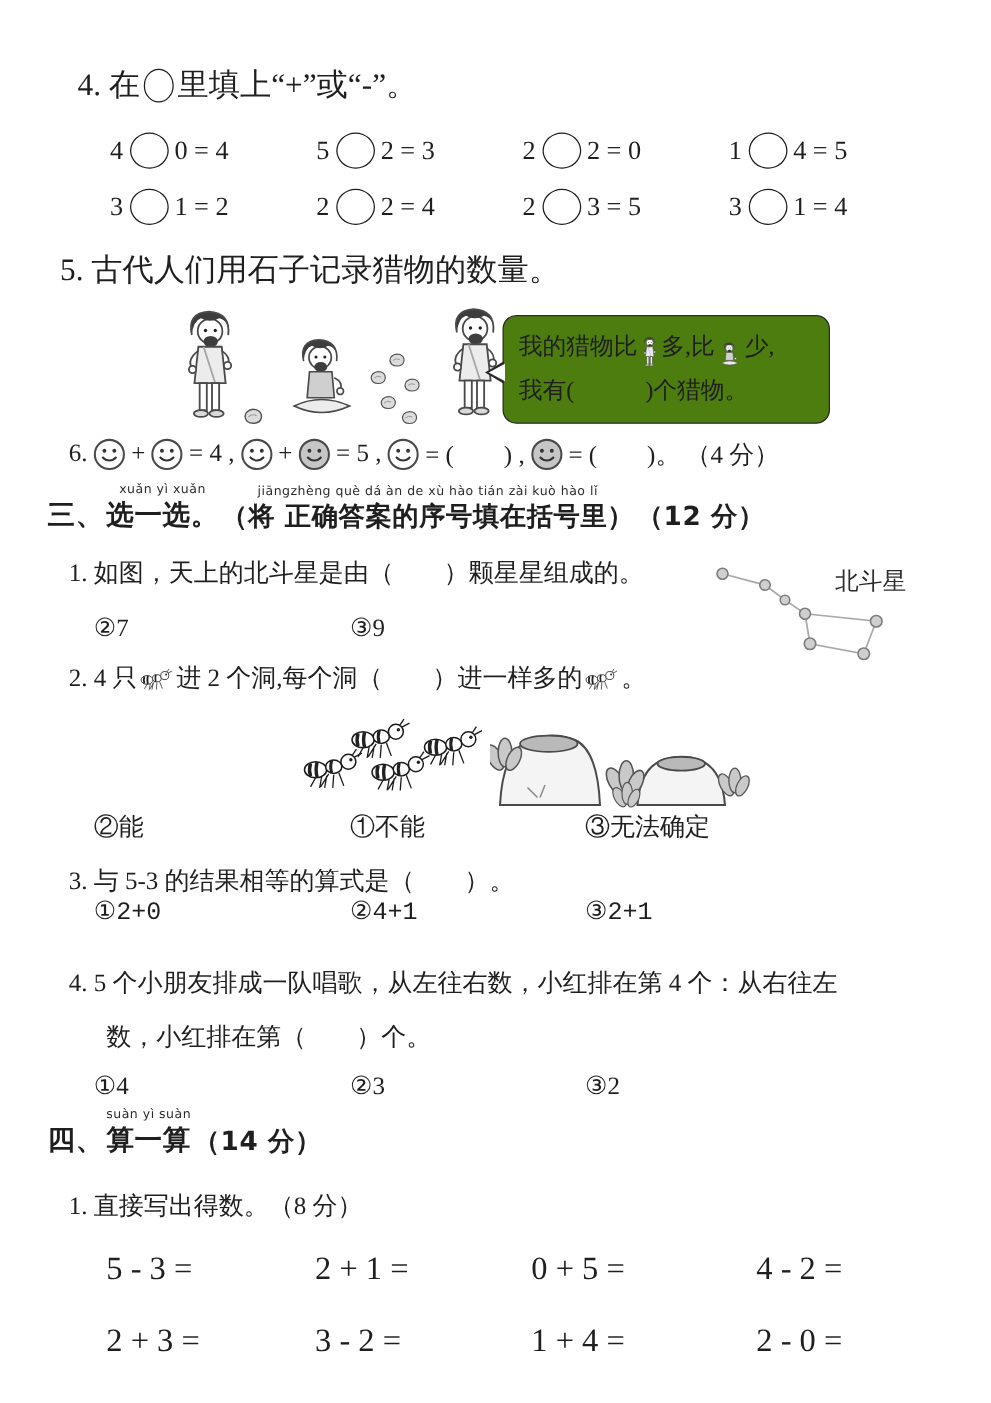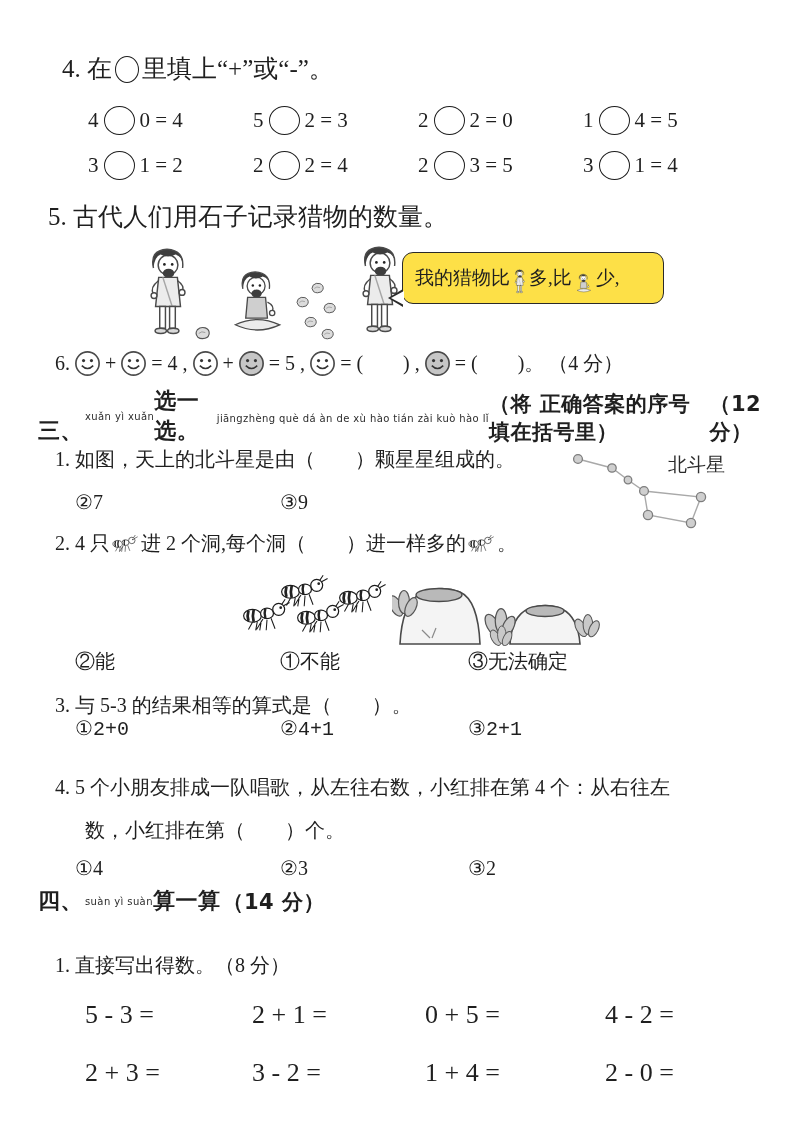--- a/index.html
+++ b/index.html
@@ -13,21 +13,21 @@
   .t20 { font-size:20px; line-height:1.35; }
   .t21 { font-size:25px; line-height:1.35; }
   .heading {
     font-family:"DejaVu Sans","Liberation Sans",sans-serif;
     font-weight:bold; font-size:21px; letter-spacing:0.5px;
   }
   .pinyin {
     font-family:"DejaVu Sans","Liberation Sans",sans-serif;
     font-size:10px; color:#2c2c2c; letter-spacing:0.4px; white-space:nowrap;
   }
-  .ruby { display:inline-flex; align-items:center; }
+  .ruby { display:inline-flex; flex-direction:column; align-items:center; }
   .head-row { display:flex; align-items:flex-end; gap:2px; }
 
   
   .fill-circle {
     display:inline-block; width:31px; height:29px;
     border:1.7px solid #1d1d1d; border-radius:50%;
     background:#fff; margin:0 5px; vertical-align:-7px;
   }
   .fill-circle.small { width:24px; height:27px; vertical-align:-6px; margin:0 3px; }
 
@@ -47,21 +47,21 @@
   .q6-row { display:flex; align-items:center; gap:4px; font-size:20px; }
   .smiley { width:27px; height:27px; }
   .face-white { color:#ffffff; }
   .face-gray  { color:#c6c6c6; }
 
   
   .bubble {
     position:absolute; left:402px; top:14px; width:262px;
     border:1.7px solid #2a2a2a; border-radius:11px;
     padding:7px 10px 8px 12px; font-size:19px; line-height:1.85;
-    background:#fde047;
+    background:#4d7c0f;
   }
   .bubble:before {
     content:""; position:absolute; left:-15px; top:36px;
     border-top:9px solid transparent; border-bottom:9px solid transparent;
     border-right:15px solid #2a2a2a;
   }
   .bubble:after {
     content:""; position:absolute; left:-12px; top:38px;
     border-top:7px solid transparent; border-bottom:7px solid transparent;
     border-right:13px solid #ffffff;
@@ -240,20 +240,21 @@
       <span>我的猎物比</span>
       <svg class="mini-person" viewBox="0 0 52 92">
           <use href="#sym-person-stand"></use>
         </svg>
       <span>多,比</span>
       <svg class="mini-person-sit" viewBox="0 0 72 76">
           <use href="#sym-person-sit"></use>
         </svg>
       <span>少,</span>
     </div>
+    <div>我有(　　　)个猎物。</div>
   </div>
 </div>
 
 <div class="abs q6-row" style="left:55px; top:350px;">
   <span>6.</span>
   <svg class="smiley face-white">
       <use href="#sym-smiley"></use>
     </svg>
   <span>+</span>
   <svg class="smiley face-white">

